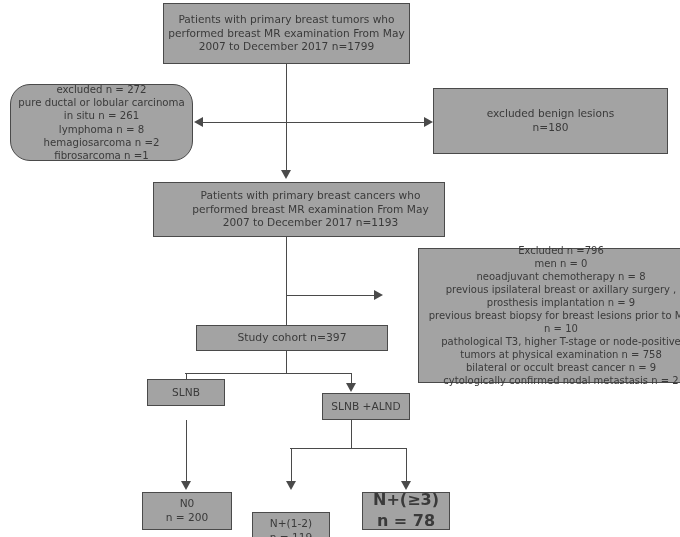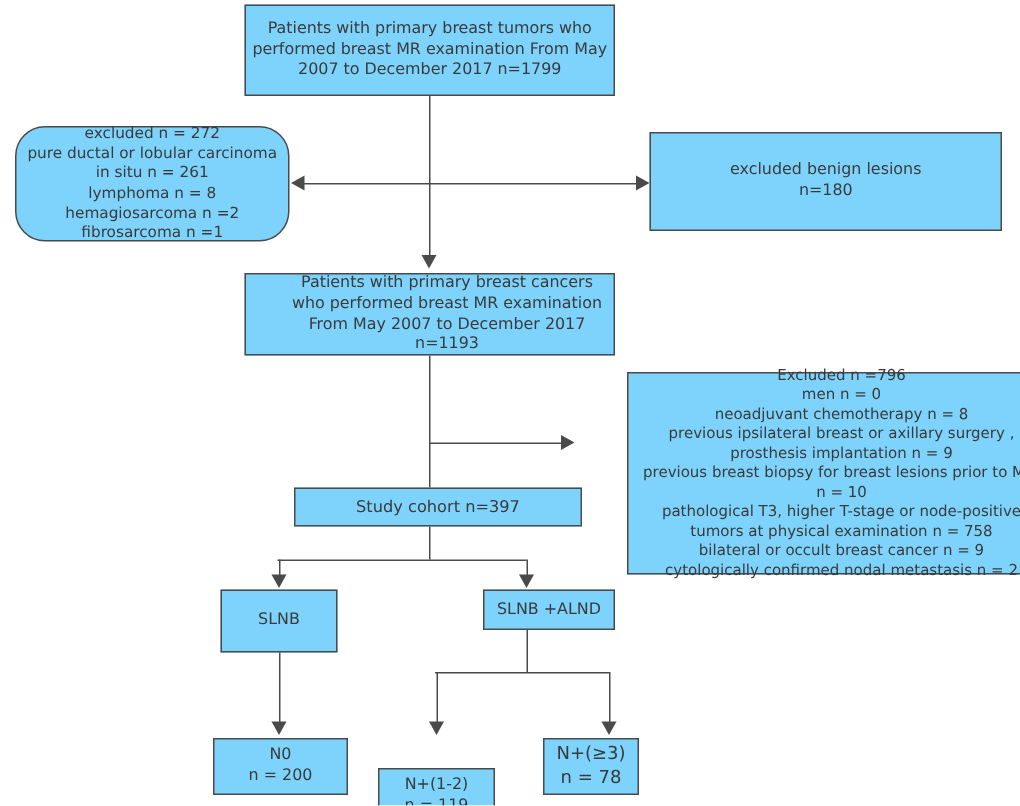--- a/index.html
+++ b/index.html
@@ -12,47 +12,47 @@
     width: 680px;
     height: 537px;
     background: #ffffff;
     font-family: "DejaVu Sans", "Liberation Sans", sans-serif;
     overflow: hidden;
   }
   .node {
     position: absolute;
     box-sizing: border-box;
     border: 1.4px solid #4a4a4a;
-    background: #7dd3fc;
+    background: #a3a3a3;
     display: flex;
     align-items: center;
     justify-content: center;
     text-align: center;
     color: #3a3a3a;
     line-height: 1.30;
     z-index: 3;
   }
   .node .txt {
     display: block;
     width: 100%;
     white-space: pre-line;
     padding: 0 4px;
   }
   
   #node-top      { left: 163px; top: 3px;   width: 247px; height: 61px;  font-size: 10.6px; }
   #node-excl-left{ left: 10px;  top: 84px;  width: 183px; height: 77px;  font-size: 10.2px; border-radius: 20px; }
   #node-excl-benign { left: 433px; top: 88px; width: 235px; height: 66px; font-size: 10.6px; }
-  #node-cancers  { left: 163px; top: 182px; width: 247px; height: 55px;  font-size: 10.6px; padding-left: 23px; }
+  #node-cancers  { left: 153px; top: 182px; width: 292px; height: 55px;  font-size: 10.6px; padding-left: 23px; }
   #node-excl-796 { left: 382px; top: 248px; width: 286px; height: 135px; font-size: 10.0px; margin-left: 36px; }
   #node-cohort   { left: 196px; top: 325px; width: 192px; height: 26px;  font-size: 10.8px; }
-  #node-slnb     { left: 147px; top: 393px; width: 78px;  height: 42px;  font-size: 10.6px; }
+  #node-slnb     { left: 147px; top: 379px; width: 78px;  height: 27px;  font-size: 10.6px; }
   #node-slnb-alnd{ left: 307px; top: 393px; width: 88px;  height: 27px;  font-size: 10.6px; margin-left: 15px; }
   #node-n0       { left: 142px; top: 492px; width: 90px;  height: 38px;  font-size: 10.6px; }
   #node-n12      { left: 252px; top: 492px; width: 78px;  height: 38px;  font-size: 10.6px; margin-top: 20px; }
-  #node-n3       { left: 362px; top: 492px; width: 64px;  height: 38px;  font-size: 12px; }
+  #node-n3       { left: 362px; top: 492px; width: 88px;  height: 38px;  font-size: 16px; font-weight: bold; }
 
   
   .edge {
     position: absolute;
     background: #4a4a4a;
     z-index: 1;
   }
   .edge.v { width: 1.4px; }
   .edge.h { height: 1.4px; }
   .arrow {

